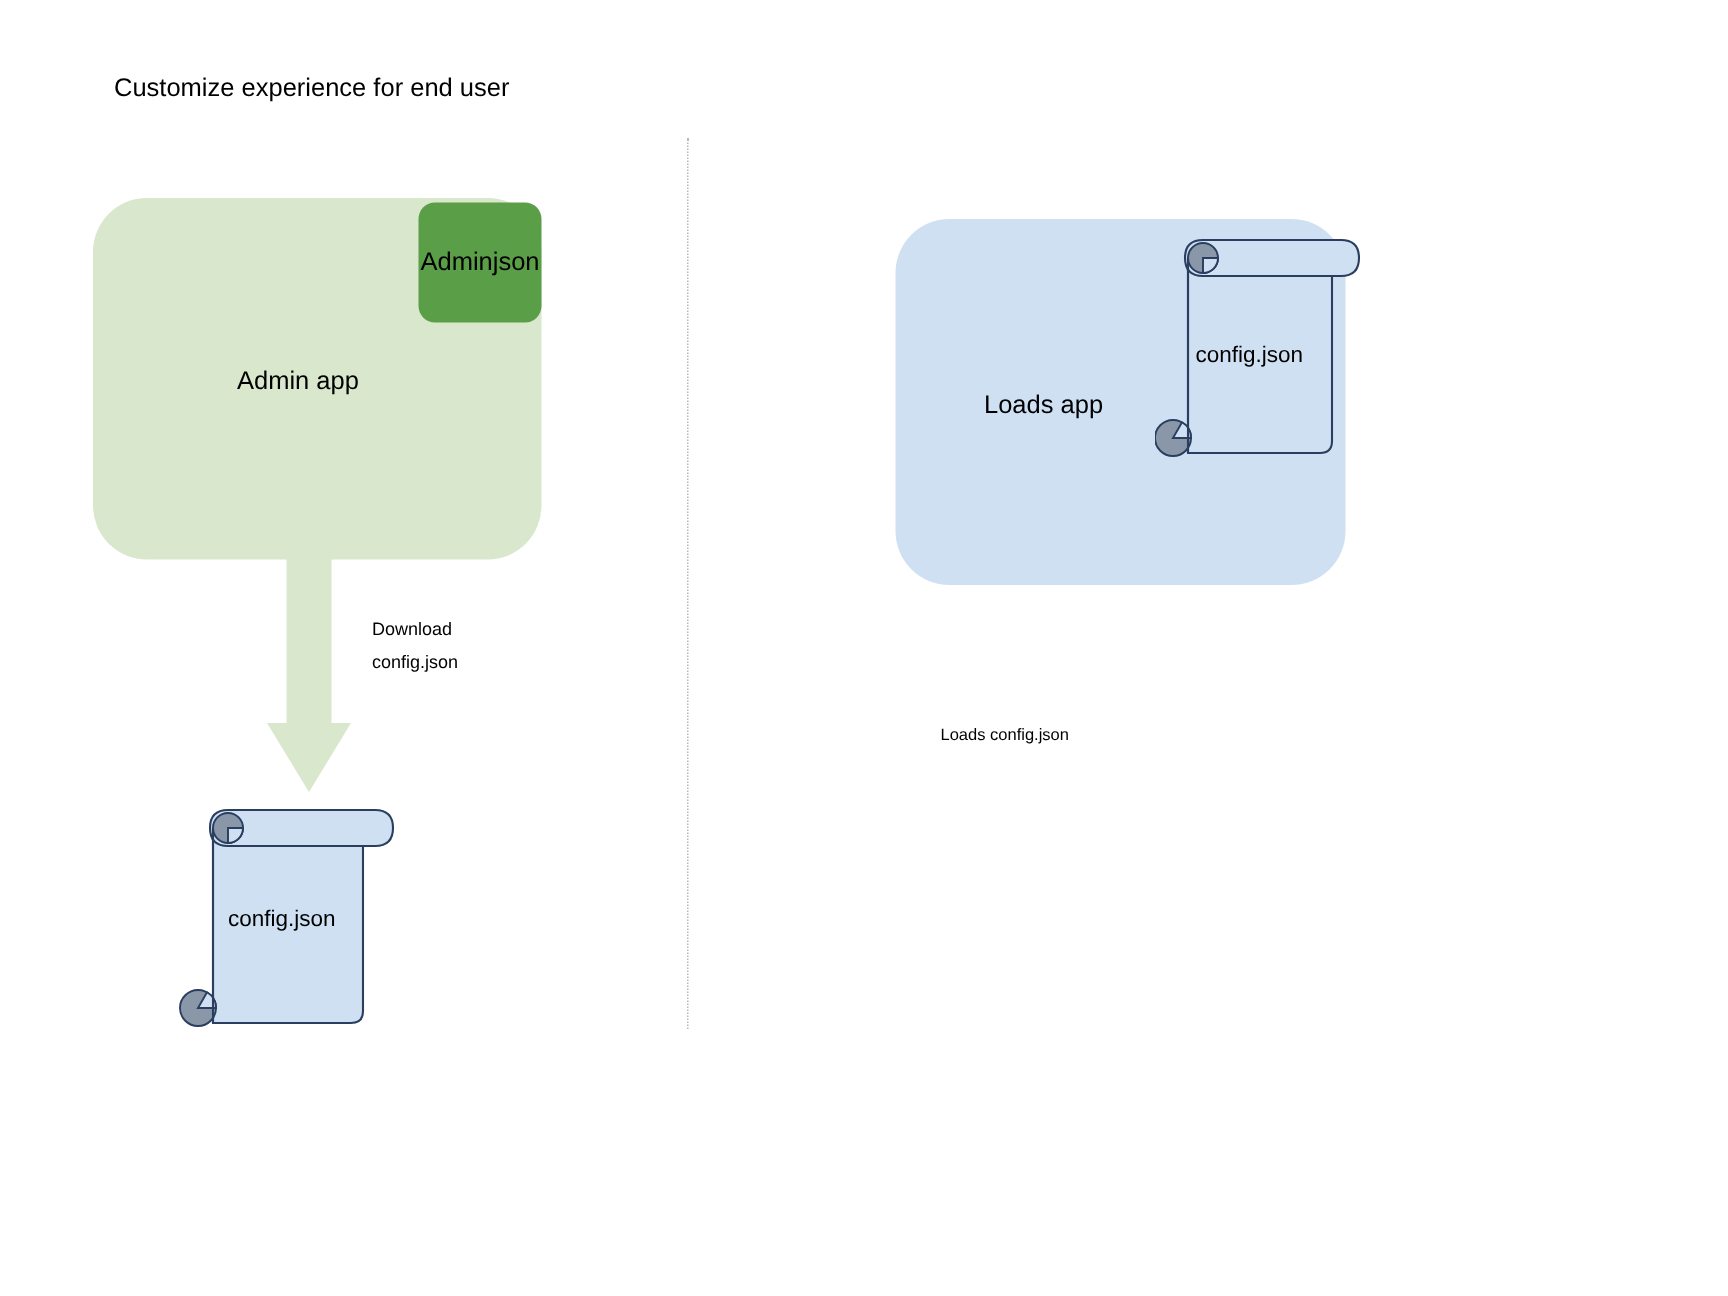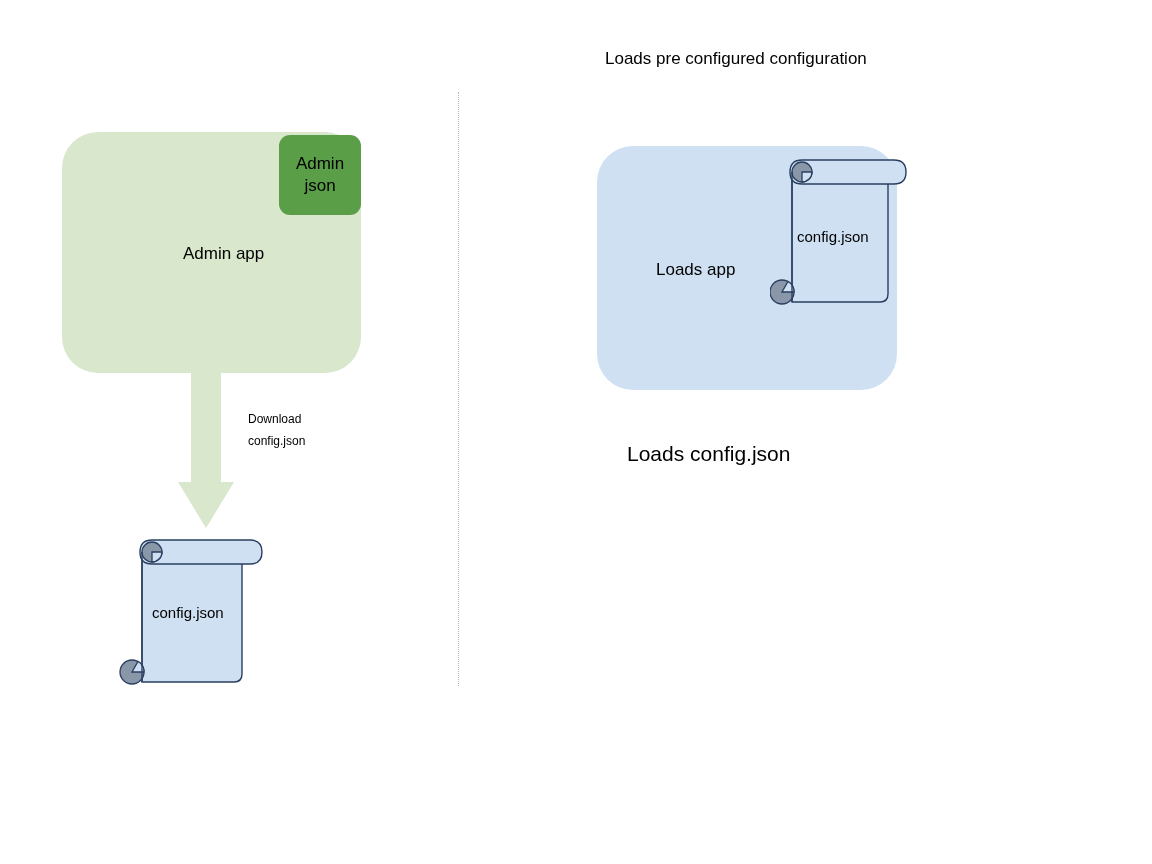--- a/index.html
+++ b/index.html
@@ -27,23 +27,24 @@
     font-size: 17px;
     line-height: 22px;
     color: #000;
     white-space: nowrap;
   }
   #title-left  { left: 76px;  top: 48px; }
   #title-right { left: 605px; top: 48px; }
 
   .caption {
     position: absolute;
-    font-size: 21px;
-    line-height: 22px;
-    white-space: nowrap;
+    font-size: 11px;
+    line-height: 22px;
+    white-space: nowrap;
+    margin-top: 36px;
   }
   #caption-loads { left: 627px; top: 443px; }
 
   .arrow-label {
     position: absolute;
     left: 248px;
     top: 408px;
     font-size: 12px;
     line-height: 22px;
     white-space: nowrap;
@@ -68,34 +69,34 @@
     height: 244px;
     background: #cfe0f3;
   }
   .app-label {
     position: absolute;
     font-size: 17px;
     line-height: 22px;
     white-space: nowrap;
     color: #000;
   }
-  #admin-app-label { left: 183px; top: 243px; }
+  #admin-app-label { left: 158px; top: 243px; }
   #demo-app-label  { left: 656px; top: 259px; }
 
   
   #admin-panel-badge {
     position: absolute;
     left: 279px;
     top: 135px;
     width: 82px;
     height: 80px;
     background: #5a9e48;
     border-radius: 11px;
     display: flex;
-    flex-direction: column;
+    flex-direction: row;
     align-items: center;
     justify-content: center;
   }
   #admin-panel-badge .badge-line {
     font-size: 17px;
     line-height: 22px;
     color: #000;
     white-space: nowrap;
   }
 
@@ -131,22 +132,22 @@
     width: 0;
     height: 594px;
     border-left: 1px dotted #b8b8b8;
   }
 </style>
 </head>
 <body>
 
 <div class="canvas">
 
-
-  <div class="title" id="title-right">Loads pre configured configuration</div>
+  <div class="title" id="title-left">Customize experience for end user</div>
+
 
   <div id="divider"></div>
 
   <div class="app-box" id="admin-app-box"></div>
 
   <div class="app-label" id="admin-app-label">Admin app</div>
 
   <div id="admin-panel-badge">
     <span class="badge-line">Admin</span>
     <span class="badge-line">json</span>

